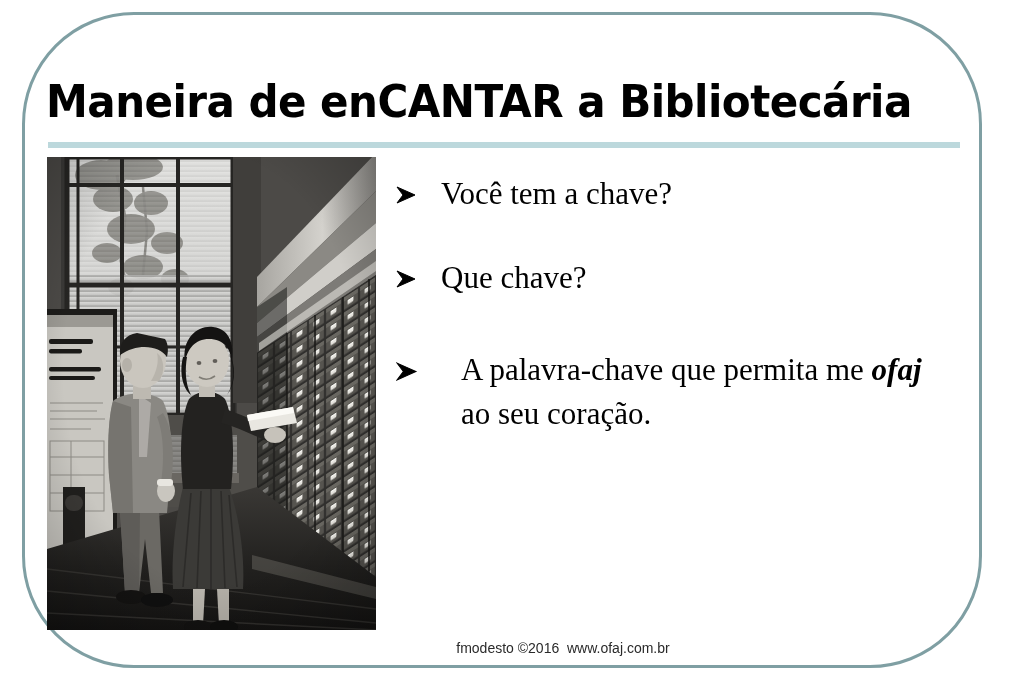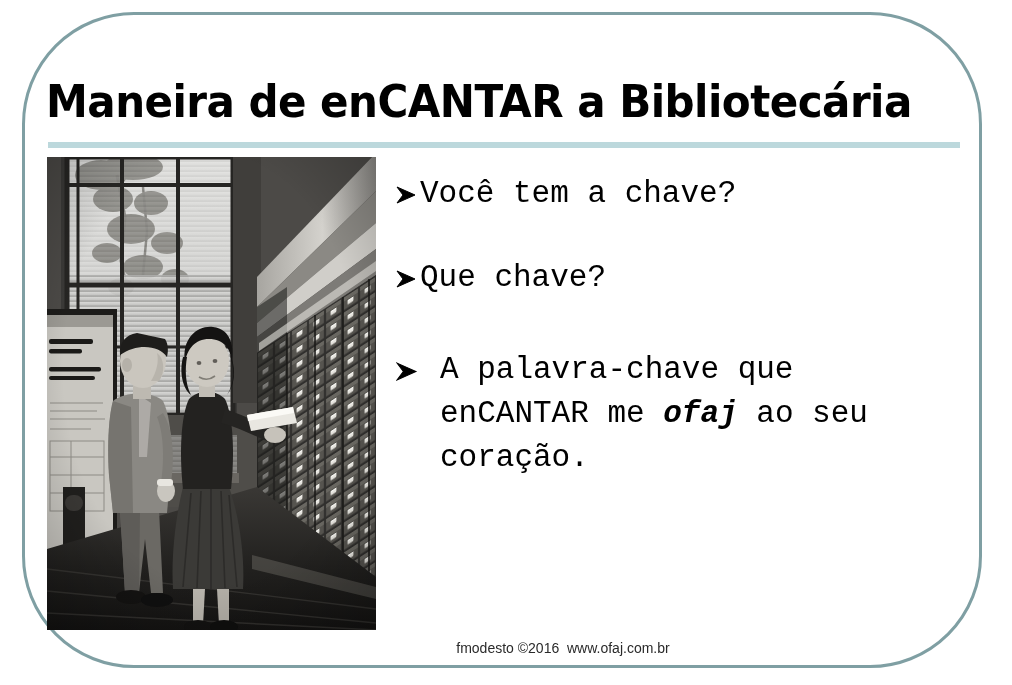--- a/index.html
+++ b/index.html
@@ -82,23 +82,24 @@
   #bullet-list {
     position: absolute;
     left: 396px;
     top: 172px;
     width: 560px;
   }
   .bullet-row {
     display: flex;
     align-items: flex-start;
     color: #000000;
-    font-family: Liberation Mono, monospace;
+    font-family: Liberation Serif, serif;
     font-size: 31px;
     line-height: 44px;
+    gap: 21px;
   }
   .bullet-row.spaced-1 { margin-bottom: 40px; }
   .bullet-row.spaced-2 { margin-bottom: 48px; }
 
   .bullet-marker {
     flex: 0 0 auto;
     width: 22px;
     margin-right: 2px;
     line-height: 44px;
     position: relative;
@@ -392,21 +393,21 @@
       <span class="bullet-text">Que chave?</span>
     </div>
 
     <div class="bullet-row wide">
       <span class="bullet-marker">
         <svg width="22" height="19" viewBox="0 0 21 18" xmlns="http://www.w3.org/2000/svg">
           <path d="M1 1 L19 9 L1 17 L7 9 Z" fill="#000000"></path>
           <path d="M1 1 L19 9 L1 17 L7 9 Z" fill="none" stroke="#000000" stroke-width="1"></path>
         </svg>
       </span>
-      <span class="bullet-text"><span>A palavra-chave que enCANTAR me </span><span class="em">ofaj</span><span> ao seu coração.</span></span>
+      <span class="bullet-text"><span>A palavra-chave que permita me </span><span class="em">ofaj</span><span> ao seu coração.</span></span>
     </div>
 
   </div>
 
   <div id="footer">
     <span id="footer-text">fmodesto ©2016  www.ofaj.com.br</span>
   </div>
 
 </div>
 

